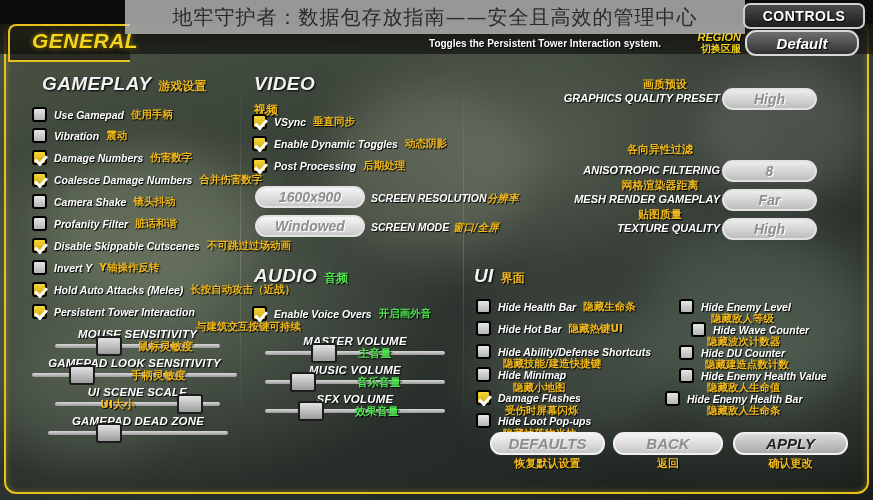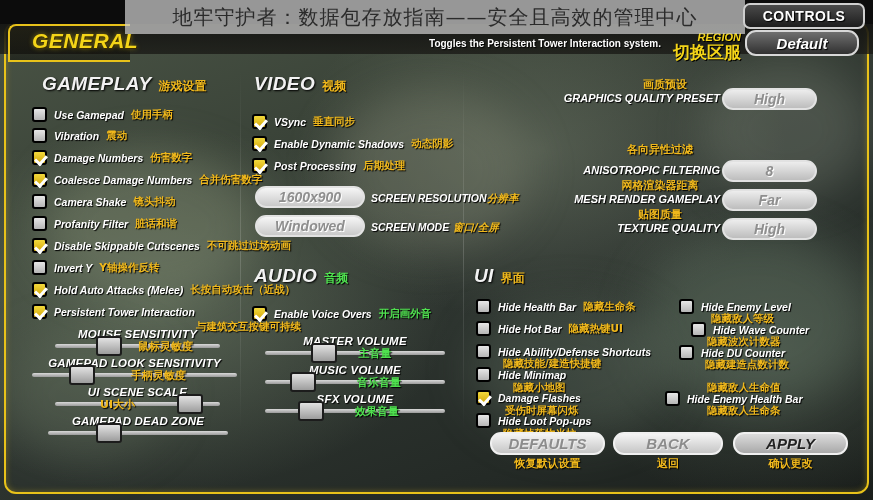--- a/index.html
+++ b/index.html
@@ -36,21 +36,21 @@
     background:linear-gradient(180deg,#4a4a4a,#1d1d1d);color:#fff;font-size:14px;
     text-shadow:1px 1px 1px #000;}
 
   
   #tooltip{position:absolute;left:355px;top:38px;width:380px;text-align:center;color:#fff;
     font-size:10px;font-weight:bold;text-shadow:1px 1px 1px #000;}
 
   
   #region{position:absolute;right:132px;top:32px;text-align:right;line-height:1.05;}
   #region .en{color:#f4d518;font-size:11px;font-weight:bold;font-style:italic;text-shadow:1px 1px 0 #000;}
-  #region .cn{color:#f4d518;font-size:17px;font-weight:bold;text-shadow:1px 1px 0 #000;}
+  #region .cn{color:#f4d518;font-size:10px;font-weight:bold;text-shadow:1px 1px 0 #000;}
   #region-value{position:absolute;right:14px;top:30px;width:110px;height:22px;border-radius:11px;
     border:2px solid #d8d8d8;background:linear-gradient(180deg,#6f6f6f,#313131);
     color:#fff;font-size:15px;font-weight:bold;font-style:italic;display:flex;align-items:center;
     justify-content:center;text-shadow:1px 1px 1px #000;}
 
   
   #title-overlay{position:absolute;left:125px;top:0px;width:620px;height:34px;
     background:rgba(205,205,205,.72);display:flex;align-items:center;justify-content:center;}
   #title-overlay span{font-size:20px;color:#2b2b2b;letter-spacing:1px;
     font-family:"DejaVu Sans",sans-serif;white-space:nowrap;}
@@ -226,33 +226,33 @@
     <div class="track"></div>
     <div class="knob" style="left:122px;"></div>
     <div class="cn cn-y" style="left:-20px;">UI大小</div>
   </div>
   <div class="slider" style="left:48px;top:415px;width:180px;height:32px;">
     <div class="cap" style="top:0;">GAMEPAD DEAD ZONE</div>
     <div class="track"></div>
     <div class="knob" style="left:48px;"></div>
   </div>
 
-  <div class="sec-h" style="left:254px;top:73px;">
+  <div class="sec-h" style="left:254px;top:73px;flex-direction:column;">
     <span class="en">VIDEO</span>
     <span class="cn cn-y">视频</span>
   </div>
 
   <div class="cbrow" style="left:252px;top:114px;">
     <span class="cb on"></span>
     <span class="lbl-en">VSync</span>
     <span class="lbl-cn cn-y">垂直同步</span>
   </div>
   <div class="cbrow" style="left:252px;top:136px;">
     <span class="cb on"></span>
-    <span class="lbl-en">Enable Dynamic Shadows</span>
+    <span class="lbl-en">Enable Dynamic Toggles</span>
     <span class="lbl-cn cn-y">动态阴影</span>
   </div>
   <div class="cbrow" style="left:252px;top:158px;">
     <span class="cb on"></span>
     <span class="lbl-en">Post Processing</span>
     <span class="lbl-cn cn-y">后期处理</span>
   </div>
 
   <div class="pill" style="left:255px;top:186px;width:110px;">1600x900</div>
   <div class="setlabel" style="left:371px;top:192px;">SCREEN RESOLUTION</div>
@@ -352,20 +352,24 @@
   <div class="cbrow" style="left:679px;top:322px;padding-left:12px;">
     <span class="cb off"></span>
     <span class="lbl-en">Hide Wave Counter</span>
   </div>
   <div class="cn-under" style="left:707px;top:335px;">隐藏波次计数器</div>
   <div class="cbrow" style="left:679px;top:345px;">
     <span class="cb off"></span>
     <span class="lbl-en">Hide DU Counter</span>
   </div>
   <div class="cn-under" style="left:705px;top:358px;">隐藏建造点数计数</div>
+  <div class="cbrow" style="left:679px;top:368px;">
+    <span class="cb off"></span>
+    <span class="lbl-en">Hide Enemy Health Value</span>
+  </div>
   <div class="cn-under" style="left:707px;top:381px;">隐藏敌人生命值</div>
   <div class="cbrow" style="left:665px;top:391px;">
     <span class="cb off"></span>
     <span class="lbl-en">Hide Enemy Health Bar</span>
   </div>
   <div class="cn-under" style="left:707px;top:404px;">隐藏敌人生命条</div>
 
   <div class="btn btn-g" style="left:490px;top:432px;width:115px;">DEFAULTS</div>
   <div class="btn-cn" style="left:490px;top:456px;width:115px;">恢复默认设置</div>
 

